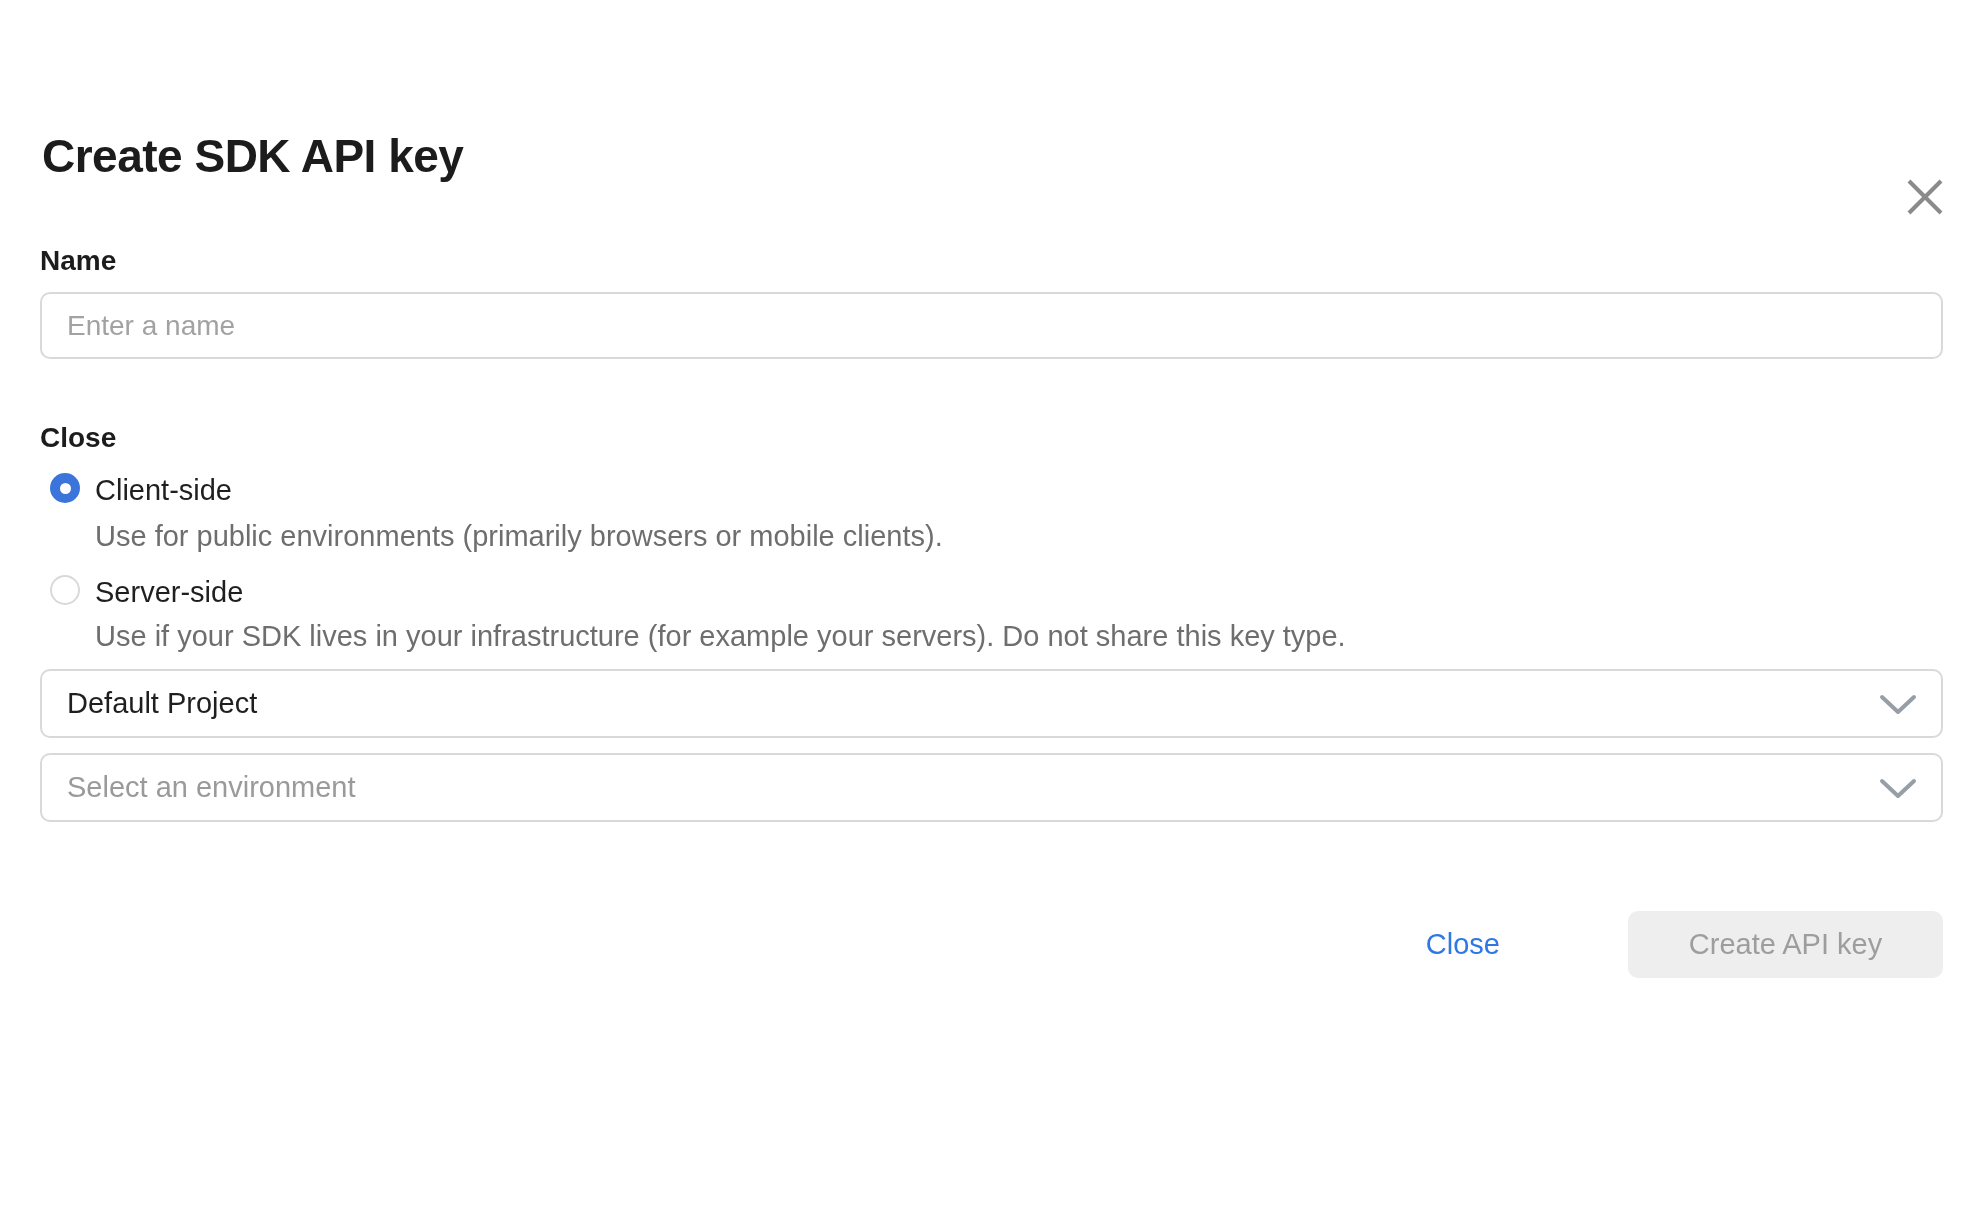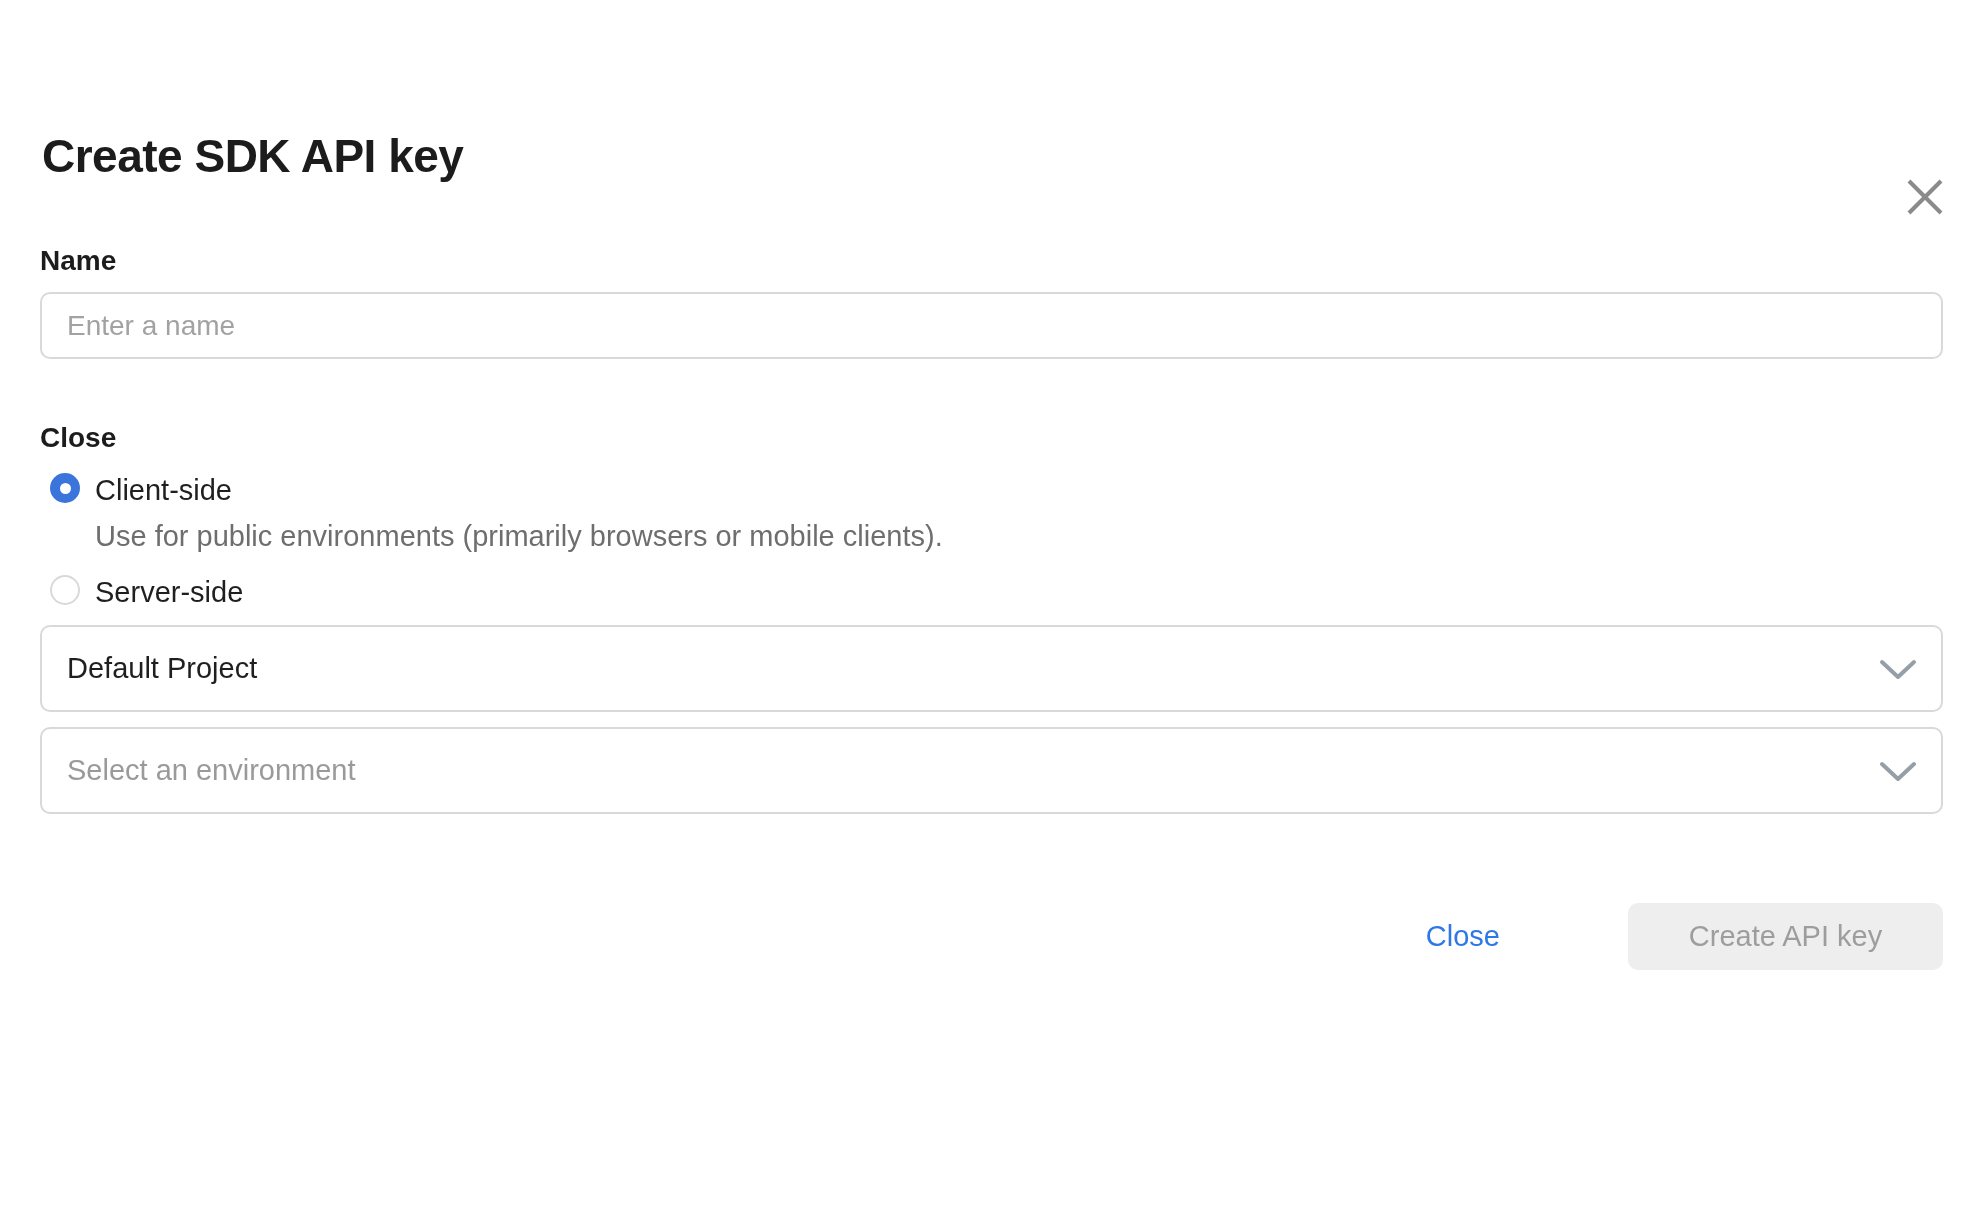--- a/index.html
+++ b/index.html
@@ -99,21 +99,21 @@
   }
   .radio-desc.second { margin-top: 10px; }
 
   .project-label { margin-top: 56px; }
   .env-label { margin-top: 61px; }
 
   .select-box {
     position: relative;
     margin-top: 16px;
     width: 100%;
-    height: 87px;
+    height: 69px;
     border: 2px solid #d9d9d9;
     border-radius: 10px;
     background: #ffffff;
     display: flex;
     align-items: center;
     padding: 0 70px 0 25px;
     cursor: pointer;
   }
   .select-box.env { margin-top: 15px; }
   .select-value { font-size: 29px; color: #1f1f1f; }
@@ -177,20 +177,21 @@
           <span class="dot"></span>
         </span>
       <span class="radio-label">Client-side</span>
     </div>
     <div class="radio-desc">Use for public environments (primarily browsers or mobile clients).</div>
 
     <div class="radio-row second">
       <span class="radio-circle"></span>
       <span class="radio-label">Server-side</span>
     </div>
+    <div class="radio-desc second">Use if your SDK lives in your infrastructure (for example your servers). Do not share this key type.</div>
 
     <div class="select-box">
       <span class="select-value">Default Project</span>
       <svg class="chevron" viewBox="0 0 38 22">
         <polyline points="3,3 19,18 35,3" fill="none" stroke="#969ea8" stroke-width="4" stroke-linecap="round" stroke-linejoin="round"></polyline>
       </svg>
     </div>
 
     <div class="select-box env">
       <span class="select-value placeholder">Select an environment</span>

